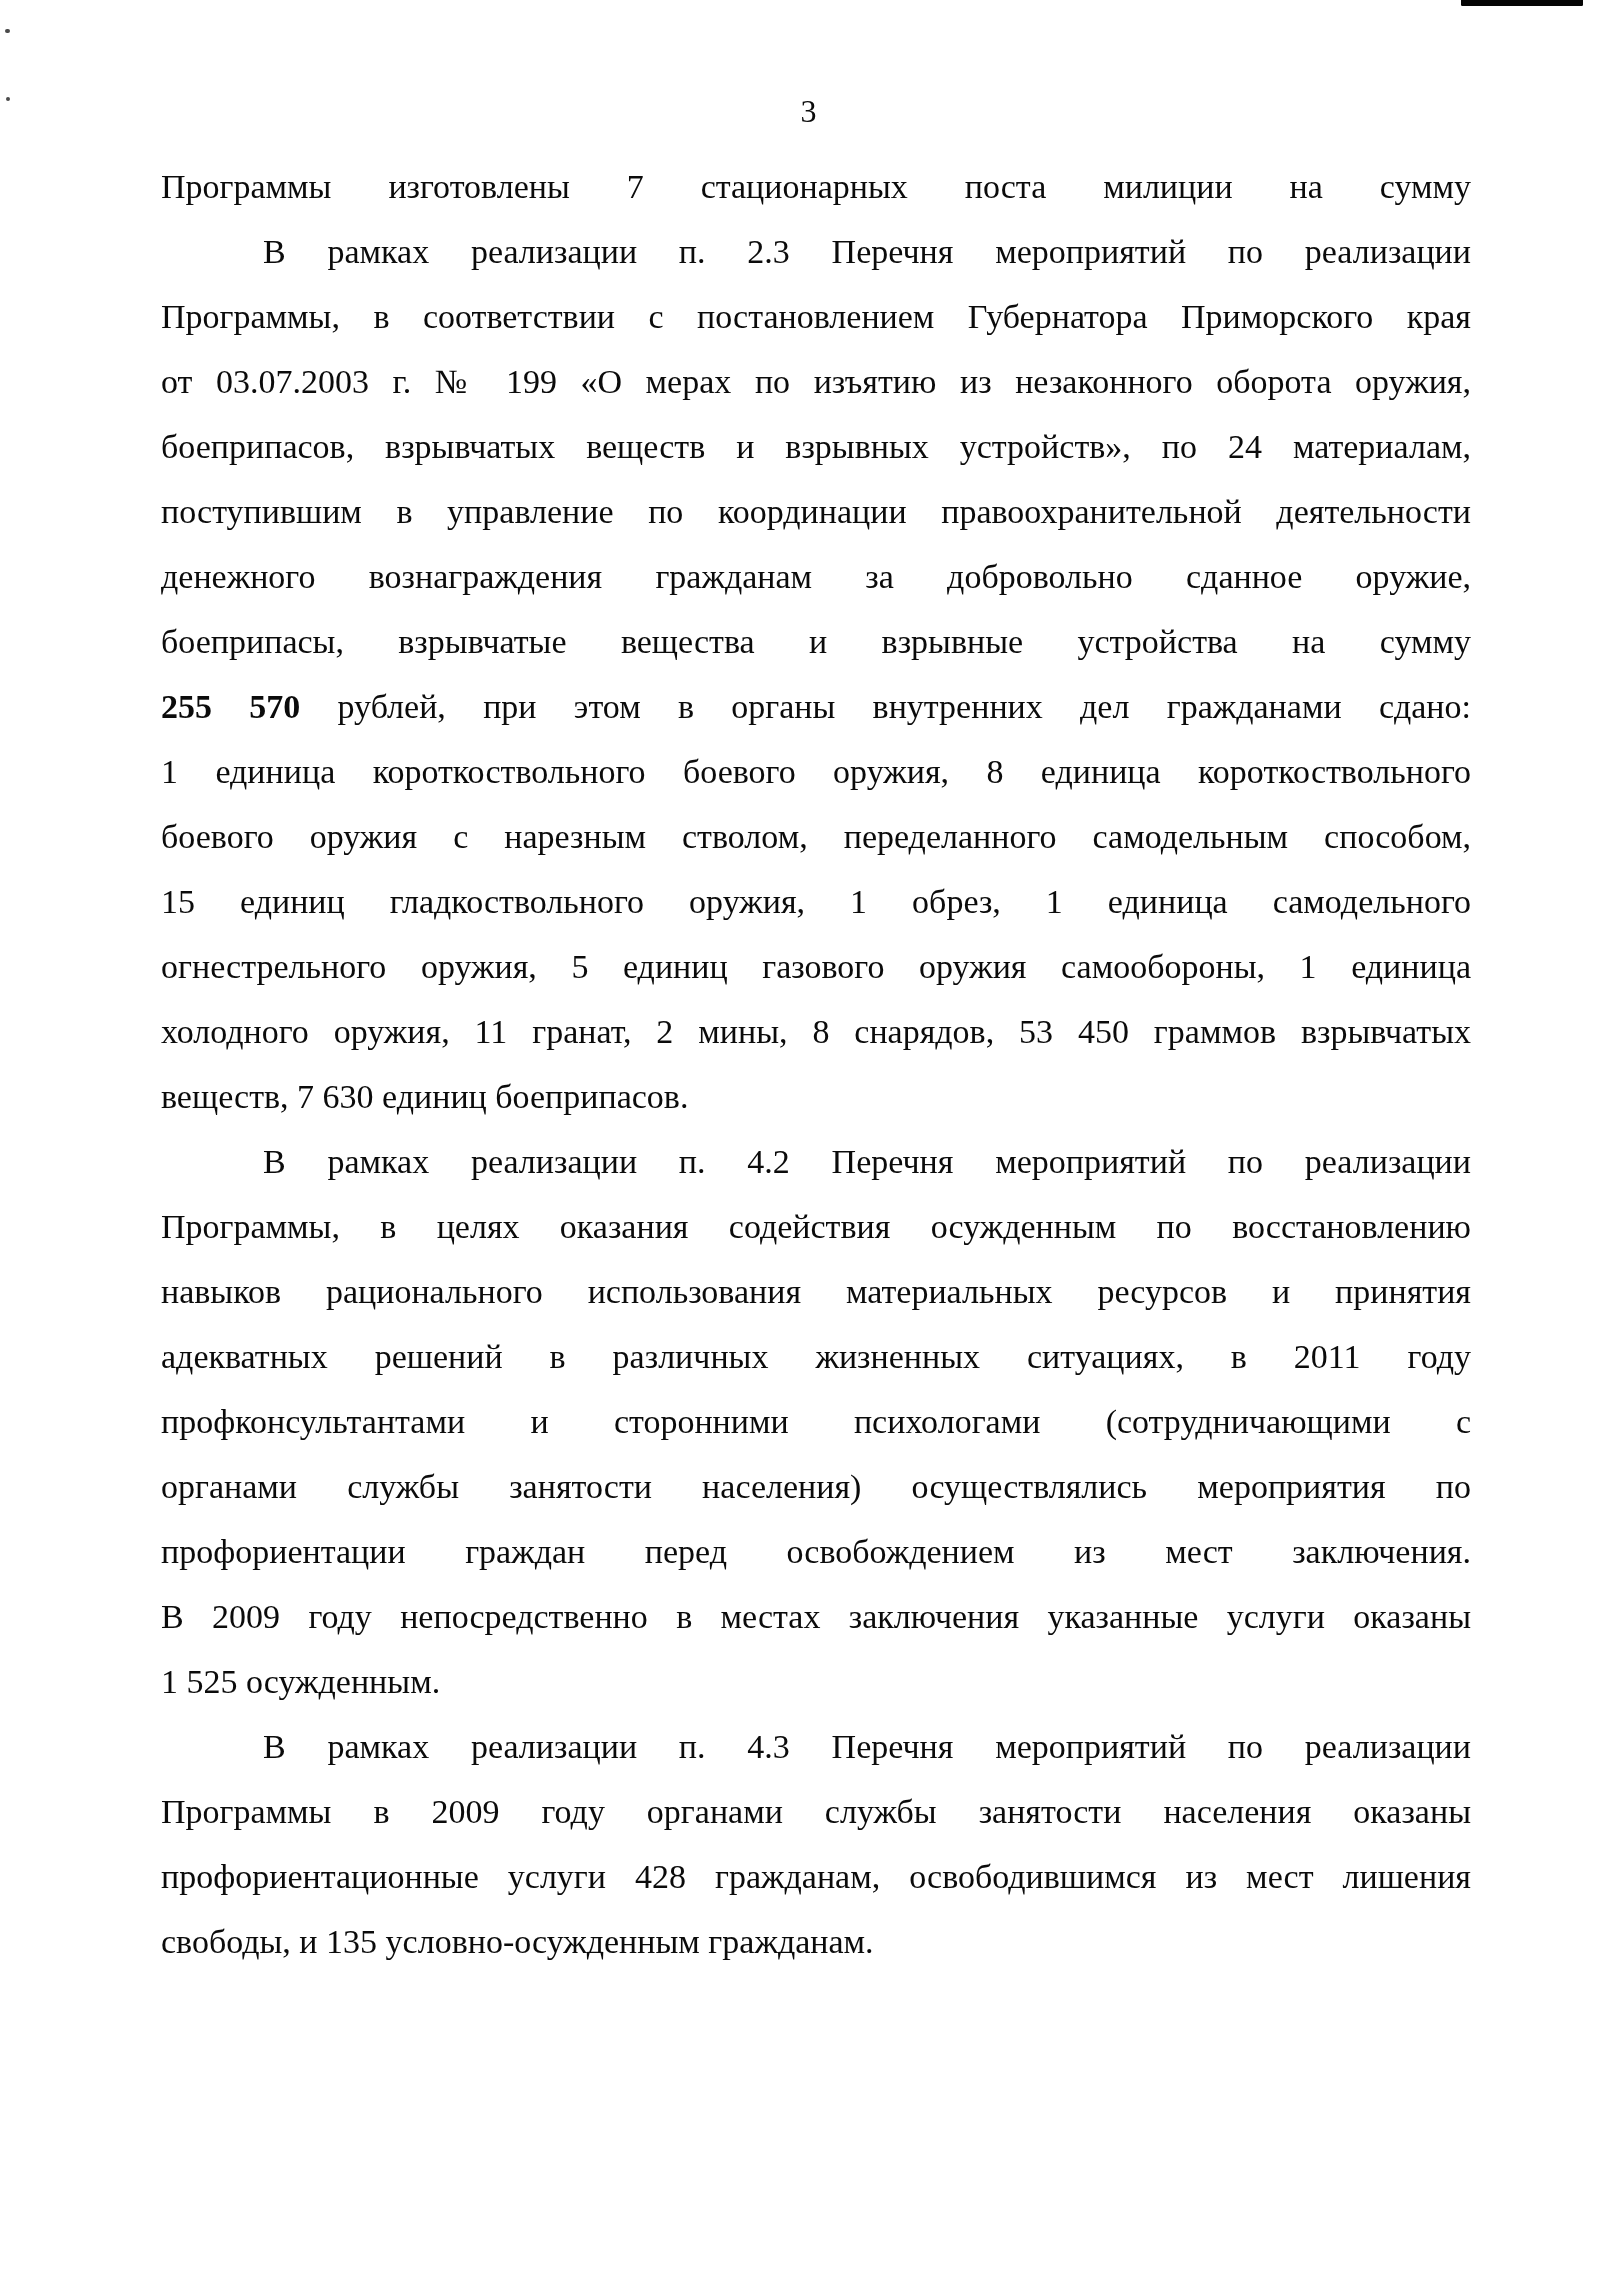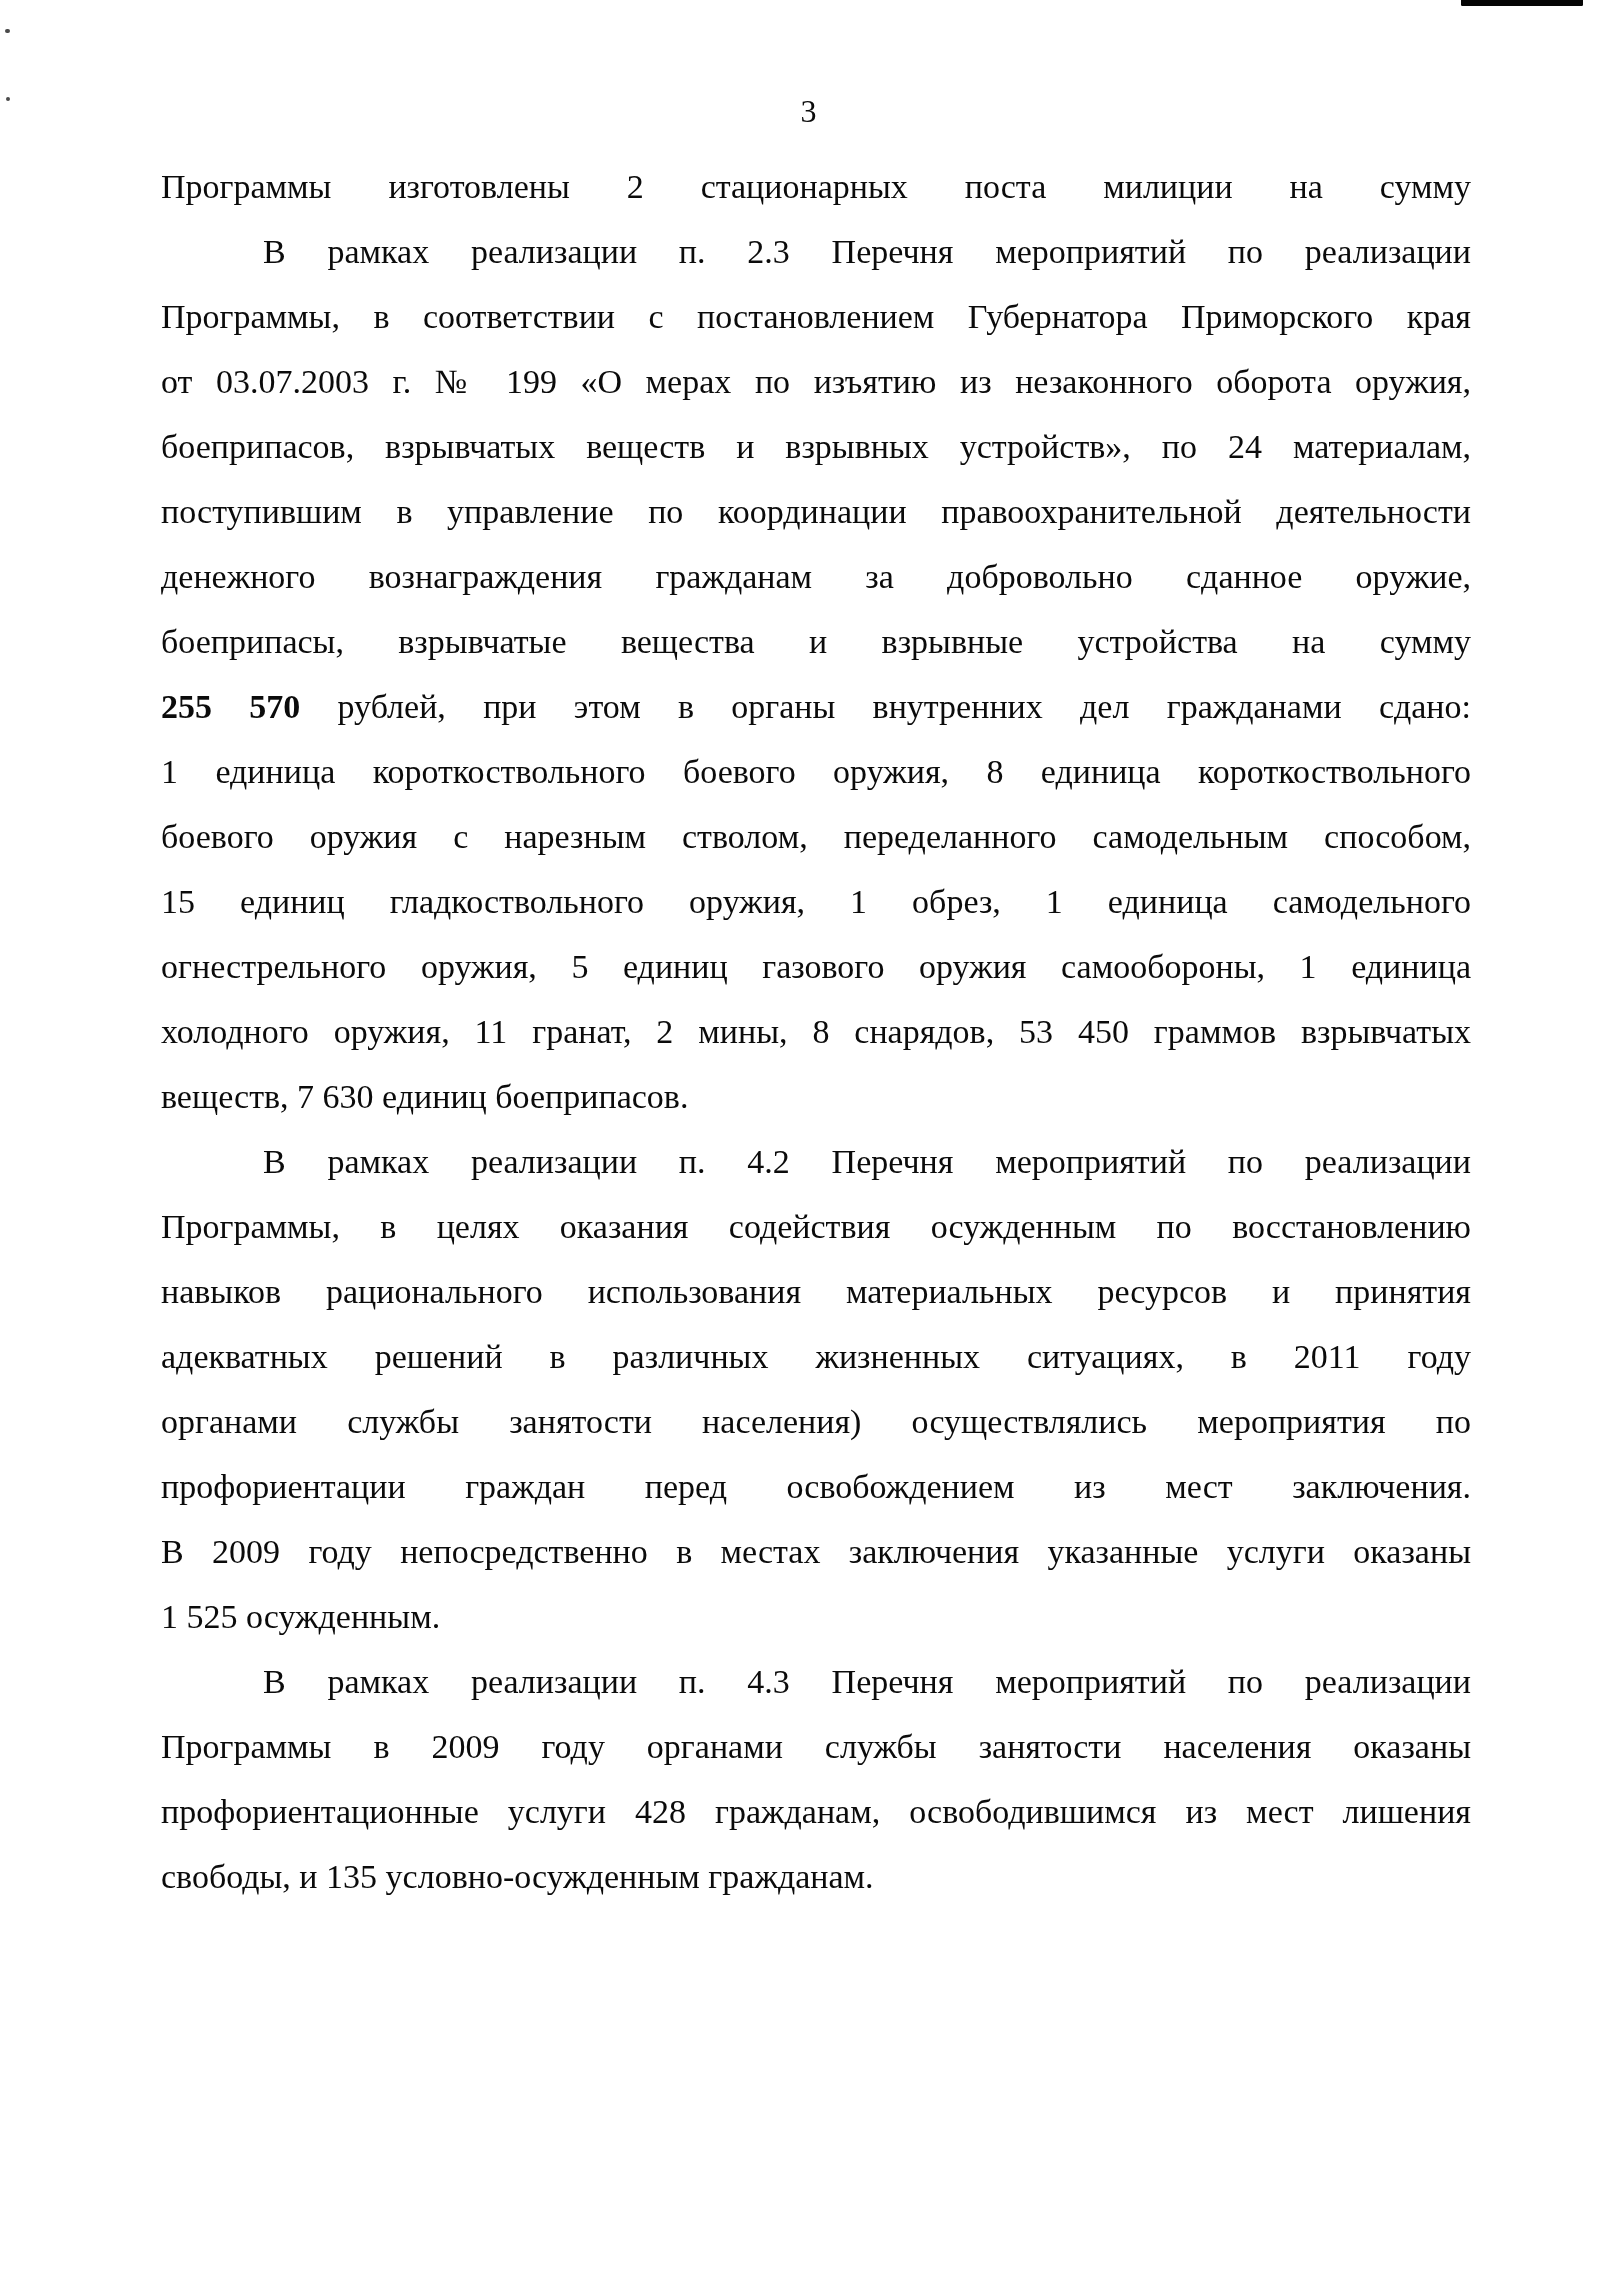--- a/index.html
+++ b/index.html
@@ -73,39 +73,40 @@
 <body>
 
 <div class="page">
   <div class="scan-bar"></div>
   <div class="speck s1"></div>
   <div class="speck s2"></div>
 
   <div class="page-number">3</div>
 
   <div class="text-block">
-      <div class="line just"><span>Программы изготовлены 2 стационарных поста милиции на сумму</span></div>
+      <div class="line just"><span>Программы изготовлены 7 стационарных поста милиции на сумму</span></div>
       <div class="line just indent"><span>В рамках реализации п. 2.3 Перечня мероприятий по реализации</span></div>
       <div class="line just"><span>Программы, в соответствии с постановлением Губернатора Приморского края</span></div>
       <div class="line just"><span>от 03.07.2003 г. № 199 «О мерах по изъятию из незаконного оборота оружия,</span></div>
       <div class="line just"><span>боеприпасов, взрывчатых веществ и взрывных устройств», по 24 материалам,</span></div>
       <div class="line just"><span>поступившим в управление по координации правоохранительной деятельности</span></div>
       <div class="line just"><span>денежного вознаграждения гражданам за добровольно сданное оружие,</span></div>
       <div class="line just"><span>боеприпасы, взрывчатые вещества и взрывные устройства на сумму</span></div>
       <div class="line just"><span class="b">255 570</span><span> рублей, при этом в органы внутренних дел гражданами сдано:</span></div>
       <div class="line just"><span>1 единица короткоствольного боевого оружия, 8 единица короткоствольного</span></div>
       <div class="line just"><span>боевого оружия с нарезным стволом, переделанного самодельным способом,</span></div>
       <div class="line just"><span>15 единиц гладкоствольного оружия, 1 обрез, 1 единица самодельного</span></div>
       <div class="line just"><span>огнестрельного оружия, 5 единиц газового оружия самообороны, 1 единица</span></div>
       <div class="line just"><span>холодного оружия, 11 гранат, 2 мины, 8 снарядов, 53 450 граммов взрывчатых</span></div>
       <div class="line"><span>веществ, 7 630 единиц боеприпасов.</span></div>
       <div class="line just indent"><span>В рамках реализации п. 4.2 Перечня мероприятий по реализации</span></div>
       <div class="line just"><span>Программы, в целях оказания содействия осужденным по восстановлению</span></div>
       <div class="line just"><span>навыков рационального использования материальных ресурсов и принятия</span></div>
       <div class="line just"><span>адекватных решений в различных жизненных ситуациях, в 2011 году</span></div>
+      <div class="line just"><span>профконсультантами и сторонними психологами (сотрудничающими с</span></div>
       <div class="line just"><span>органами службы занятости населения) осуществлялись мероприятия по</span></div>
       <div class="line just"><span>профориентации граждан перед освобождением из мест заключения.</span></div>
       <div class="line just"><span>В 2009 году непосредственно в местах заключения указанные услуги оказаны</span></div>
       <div class="line"><span>1 525 осужденным.</span></div>
       <div class="line just indent"><span>В рамках реализации п. 4.3 Перечня мероприятий по реализации</span></div>
       <div class="line just"><span>Программы в 2009 году органами службы занятости населения оказаны</span></div>
       <div class="line just"><span>профориентационные услуги 428 гражданам, освободившимся из мест лишения</span></div>
       <div class="line"><span>свободы, и 135 условно-осужденным гражданам.</span></div>
     </div>
 </div>

